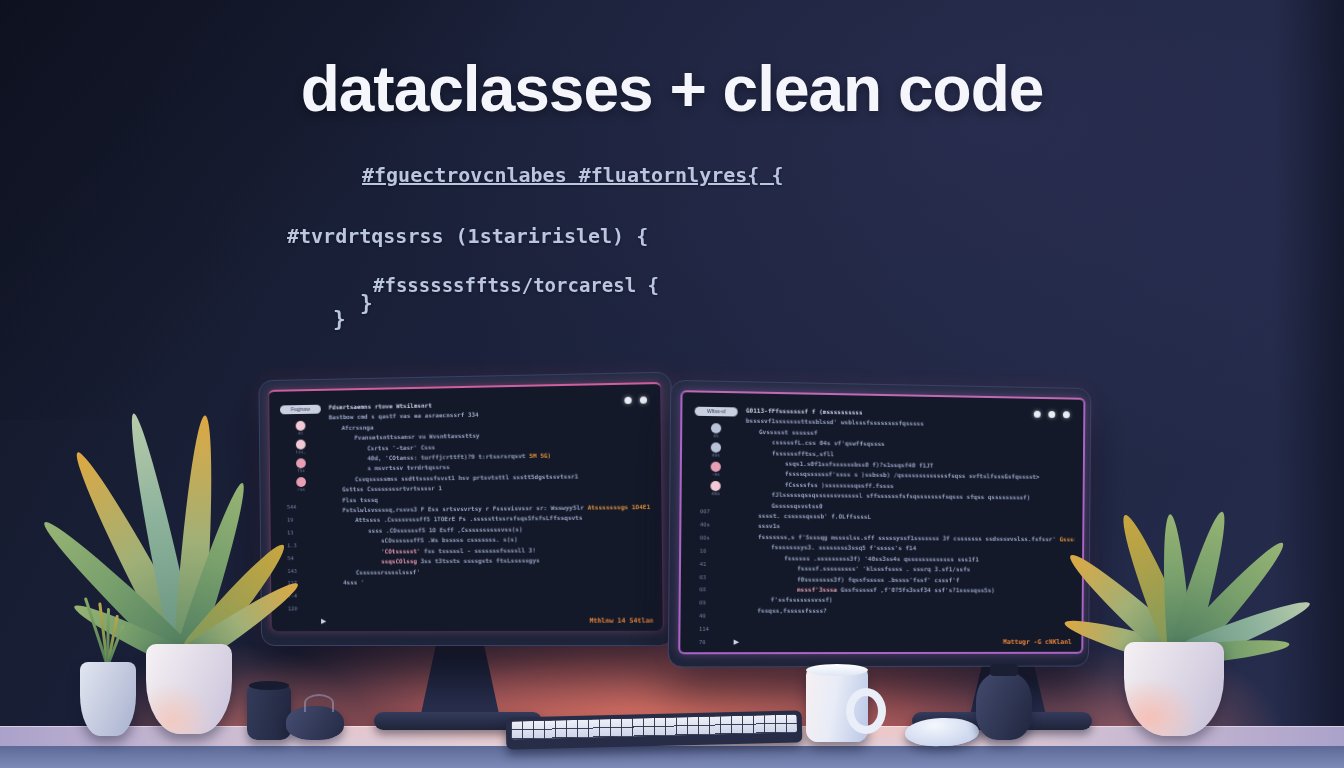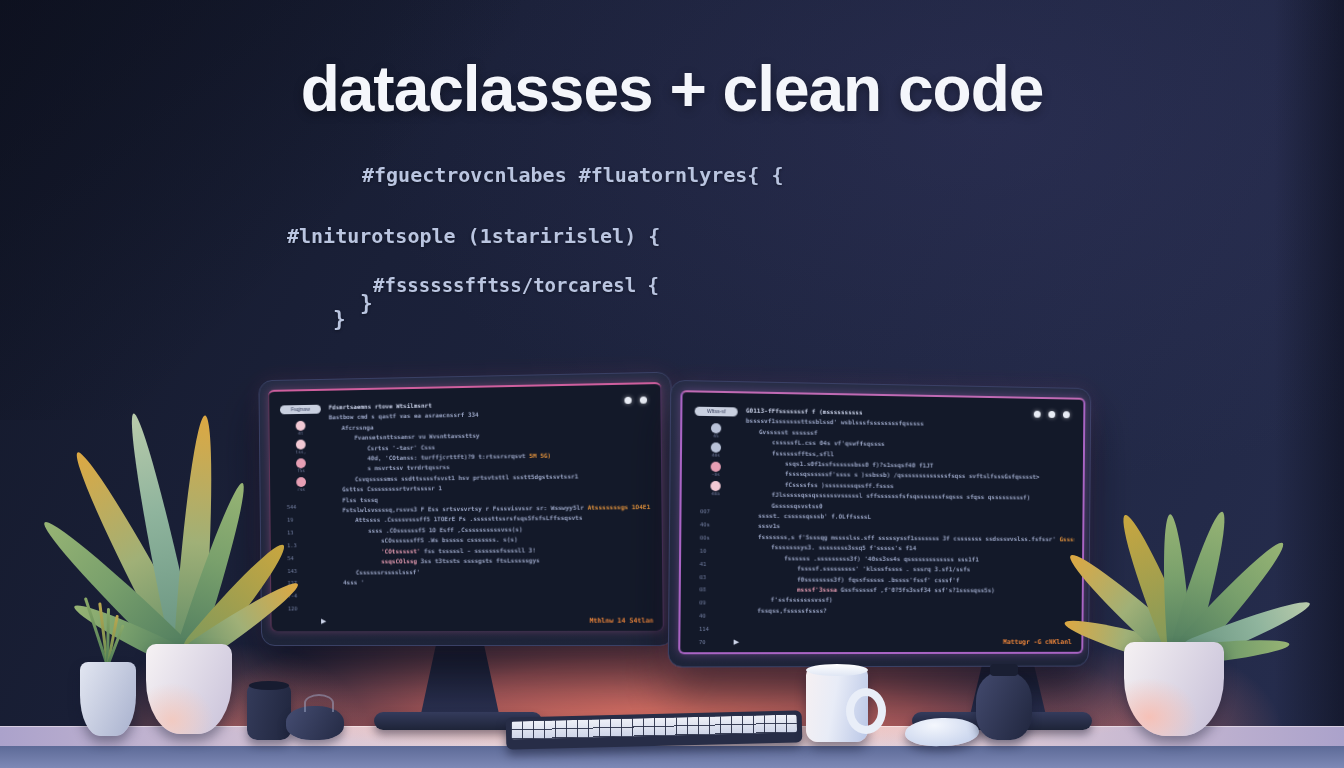--- a/index.html
+++ b/index.html
@@ -12,21 +12,21 @@
     background:linear-gradient(to left, rgba(8,10,22,.55), rgba(8,10,22,0));}
   .tl-shade{position:absolute;left:0;top:0;width:520px;height:420px;
     background:linear-gradient(135deg, rgba(8,10,22,.5), rgba(8,10,22,0) 60%);}
 
   
   .title{position:absolute;left:0;top:52px;width:1344px;text-align:center;margin:0;
     font-size:64px;font-weight:bold;letter-spacing:-1px;color:#f4f6fb;
     text-shadow:0 3px 10px rgba(0,0,0,.35);}
   .bgc{position:absolute;font-family:"DejaVu Sans Mono",monospace;font-weight:bold;
     color:#bac5e0;text-shadow:0 1px 3px rgba(0,0,0,.4);white-space:pre;}
-  .bgl1{left:362px;top:163px;font-size:20px;}
+  .bgl1{left:362px;top:163px;font-size:20px;text-decoration:underline;}
   .bgl2{left:287px;top:224px;font-size:20px;}
   .bgl3{left:424px;top:248px;font-size:19px;}
   .bgl4{left:373px;top:274px;font-size:19px;}
   .bgl5{left:360px;top:291px;font-size:21px;}
   .bgl6{left:333px;top:307px;font-size:21px;}
 
   
   .glow{position:absolute;left:0;top:540px;width:1344px;height:206px;
     background:
       radial-gradient(46% 90% at 50% 96%, rgba(244,124,104,.95) 0%, rgba(238,112,100,.6) 42%, rgba(150,70,100,0) 78%),
@@ -163,21 +163,21 @@
 </head>
 <body>
 
 <div class="scene">
   <div class="tl-shade"></div>
   <div class="corner-shade"></div>
 
   <h1 class="title">dataclasses + clean code</h1>
 
   <div class="bgc bgl1">#fguectrovcnlabes #fluatornlyres{ {</div>
-  <div class="bgc bgl2">#lniturotsople (1staririslel) {</div>
+  <div class="bgc bgl2">#tvrdrtqssrss (1staririslel) {</div>
   <div class="bgc bgl4">#fssssssfftss/torcaresl {</div>
   <div class="bgc bgl5">}</div>
   <div class="bgc bgl6">}</div>
 
   <div class="glow"></div>
 
   <div class="stand-neck neck-left"></div>
   <div class="stand-neck neck-right"></div>
 
   <div class="desk-top"></div>

